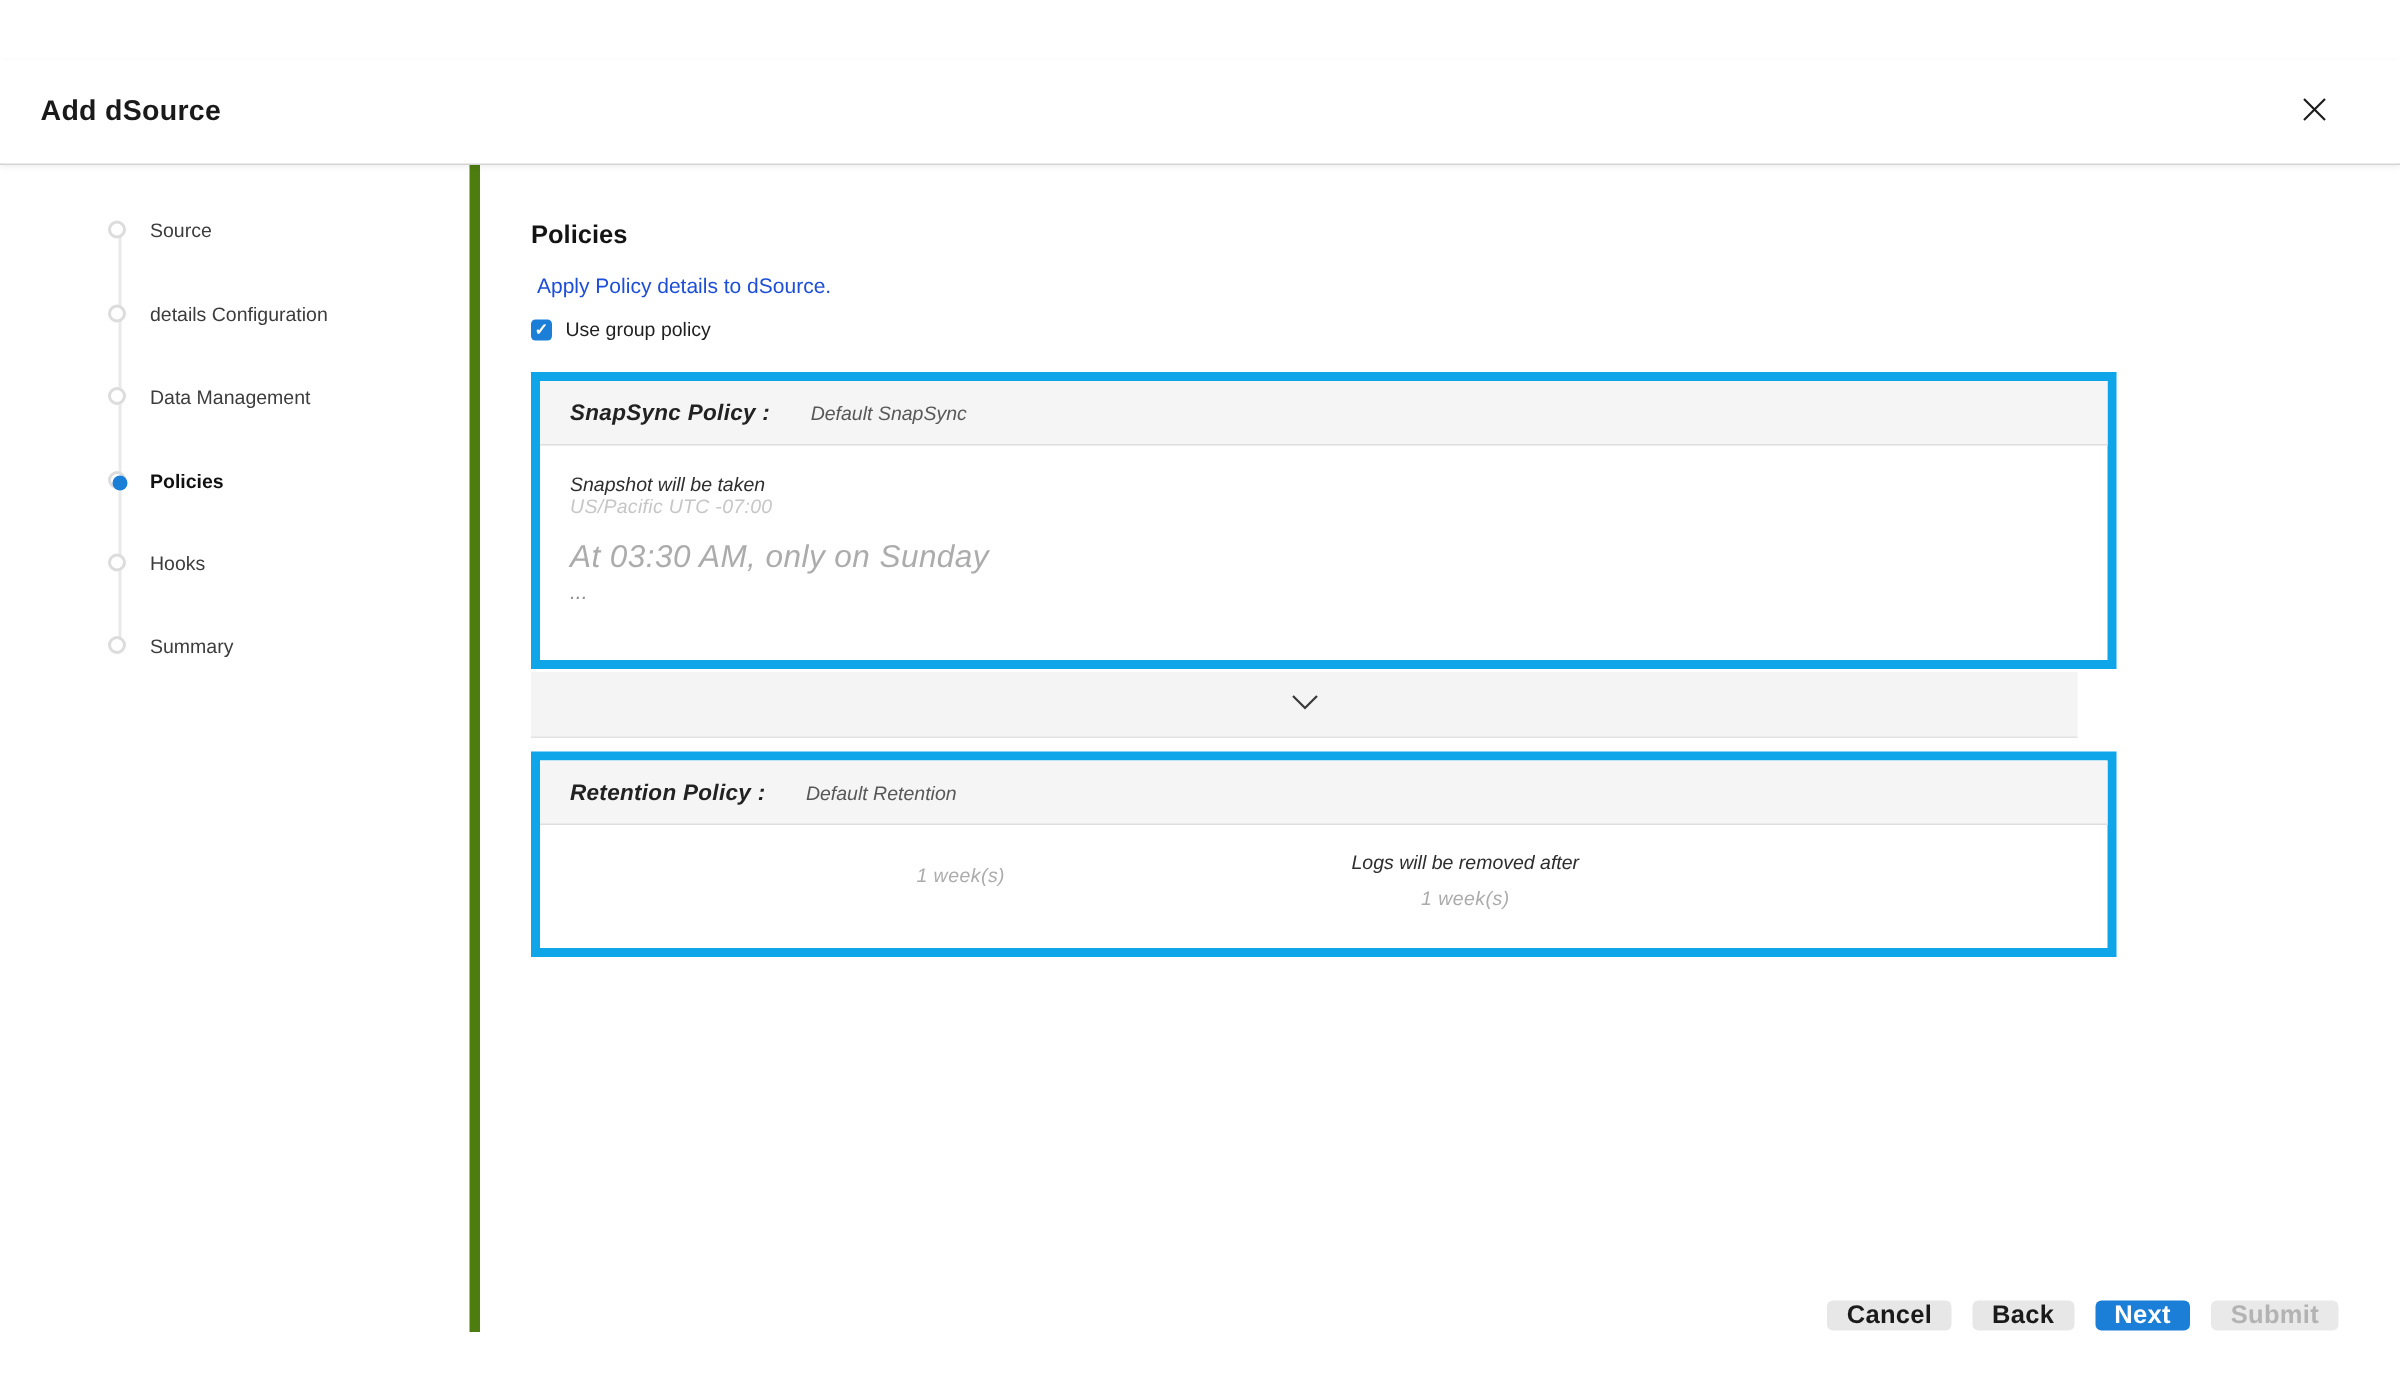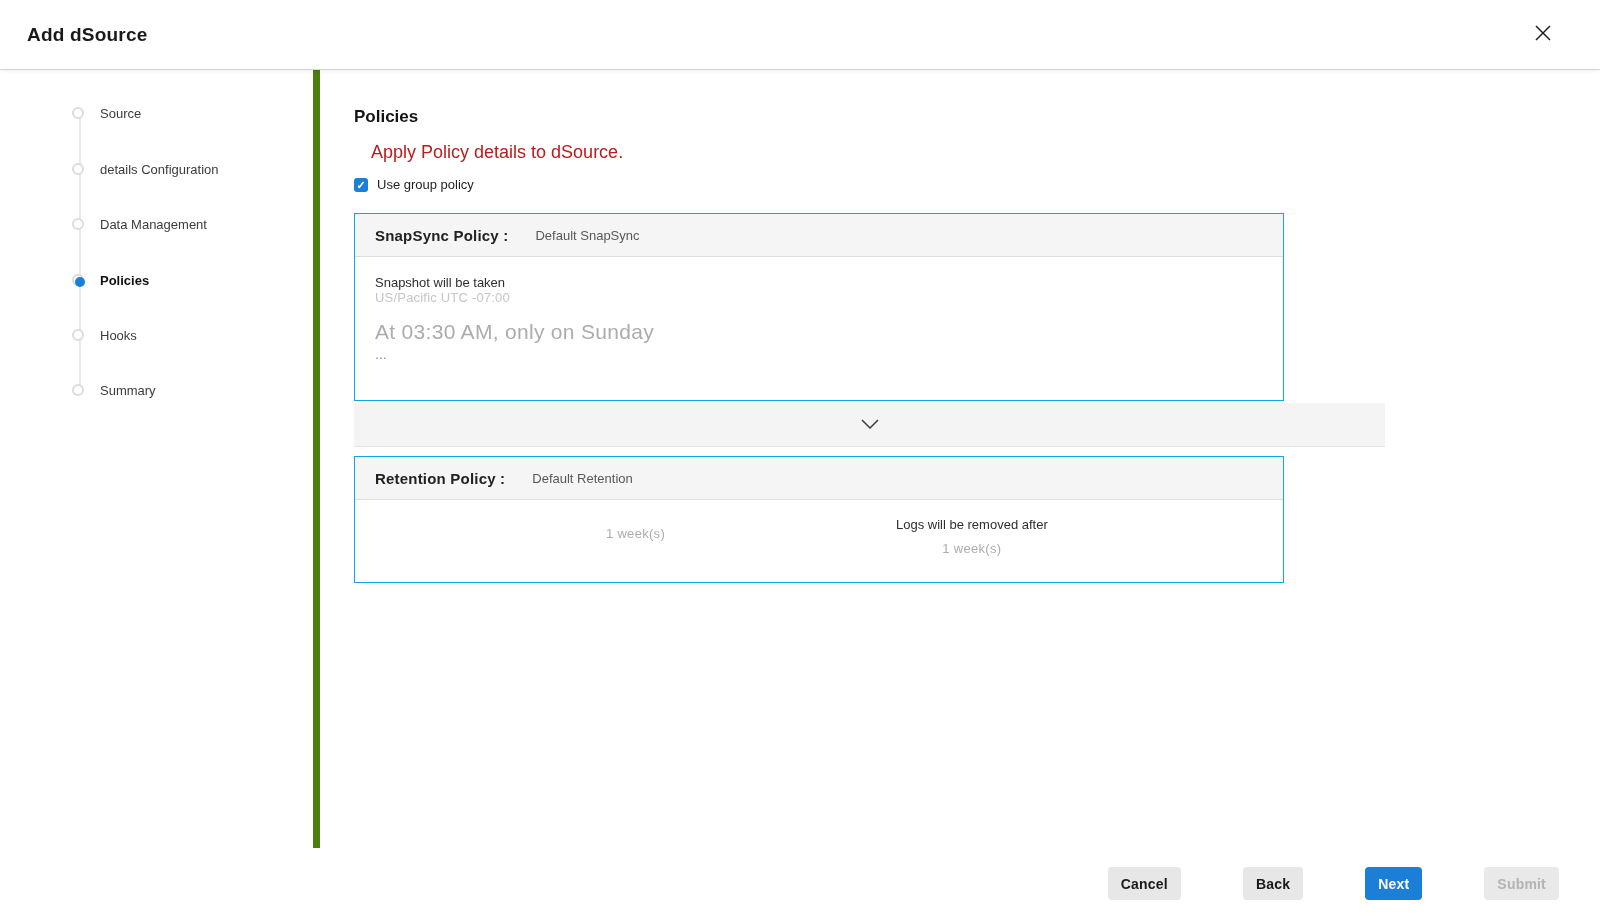--- a/index.html
+++ b/index.html
@@ -9,21 +9,21 @@
     background:#ffffff; color:#1a1a1a;
     font-family:"Liberation Sans", sans-serif;
   }
 
   
   .app-header {
     height:70px; display:flex; align-items:center; justify-content:space-between;
     padding:0 42px 0 27px; background:#fff;
     border-bottom:1px solid #d4d4d4;
     box-shadow:0 1px 4px rgba(0,0,0,.07);
-    position:relative; z-index:3;
+    position:relative; z-index:3;margin-top:40px;
   }
   .app-title { font-size:19px; font-weight:bold; letter-spacing:.2px; }
   .close-btn {
     width:30px; height:30px; display:flex; align-items:center; justify-content:center;
     background:none; border:none; padding:0; cursor:pointer;
   }
 
   
   .layout { display:flex; height:780px; }
   .sidebar {
@@ -41,30 +41,30 @@
   .step.active .step-dot::after {
     content:""; position:absolute; left:1px; top:1px; width:10px; height:10px;
     border-radius:50%; background:#1b7ed7;
   }
   .step-label { margin-left:16px; font-size:13px; color:#3c3c3c; white-space:nowrap; }
   .step.active .step-label { font-weight:bold; color:#111; }
 
   
   .content { padding:37px 0 0 34px; }
   .page-title { margin:0; font-size:17px; font-weight:bold; color:#141414; }
-  .page-subtitle { margin:15px 17px 0; font-size:18px; color:#b91c1c; }
+  .page-subtitle { margin:15px 4px 0; font-size:14px; color:#1d4ed8; }
 
   .checkbox-row { margin-top:14px; display:flex; align-items:center; width:max-content; cursor:pointer; }
   .checkbox {
     width:14px; height:14px; border-radius:3px; background:#1b7ed7; flex:none;
     color:#fff; font-size:11px; line-height:14px; text-align:center; font-weight:bold;
   }
   .checkbox-label { margin-left:9px; font-size:13px; color:#1f1f1f; }
 
-  .policy-box { width:930px; border:1px solid #0ea5e9; margin-top:21px; background:#fff; }
+  .policy-box { width:1057px; border:6px solid #0ea5e9; margin-top:21px; background:#fff;font-style:italic; }
   .policy-header {
     height:43px; background:#f5f5f5; border-bottom:1px solid #dedede;
     display:flex; align-items:center; padding:0 20px;
   }
   .policy-title { font-size:15px; font-weight:bold; color:#222; letter-spacing:.2px; }
   .policy-value { margin-left:27px; font-size:13px; color:#585858; }
 
   .snapsync-body { padding:18px 20px 20px; min-height:143px; }
   .sched-head-row { display:flex; justify-content:space-between; align-items:baseline;flex-direction:column; }
   .sched-label { font-size:13px; color:#2e2e2e; }
@@ -86,23 +86,23 @@
   .ret-col-snapshots { width:521px; flex:none; }
   .ret-label { font-size:13px; color:#2e2e2e; }
   .ret-value {
     margin-top:4px; font-size:13px; line-height:26px; color:#acacac;
     font-weight:300; letter-spacing:.3px;
   }
 
   
   .footer-actions { position:absolute; top:867px; right:41px; display:flex; gap:14px; }
   .btn {
-    height:33px; padding:0 13px; border:none; border-radius:4px;
-    font-family:inherit; font-size:14px; font-weight:bold;
-    display:flex; align-items:center; cursor:pointer; letter-spacing:.2px;margin-left:48px;
+    height:20px; padding:0 13px; border:none; border-radius:4px;
+    font-family:inherit; font-size:17px; font-weight:bold;
+    display:flex; align-items:center; cursor:pointer; letter-spacing:.2px;
   }
   .btn-default { background:#e7e7e7; color:#1a1a1a; }
   .btn-primary { background:#1b7ed7; color:#ffffff; }
   .btn-disabled { background:#e9e9e9; color:#b3b3b3; cursor:default; }
 </style>
 </head>
 <body>
 
 <header class="app-header">
   <span class="app-title">Add dSource</span>

